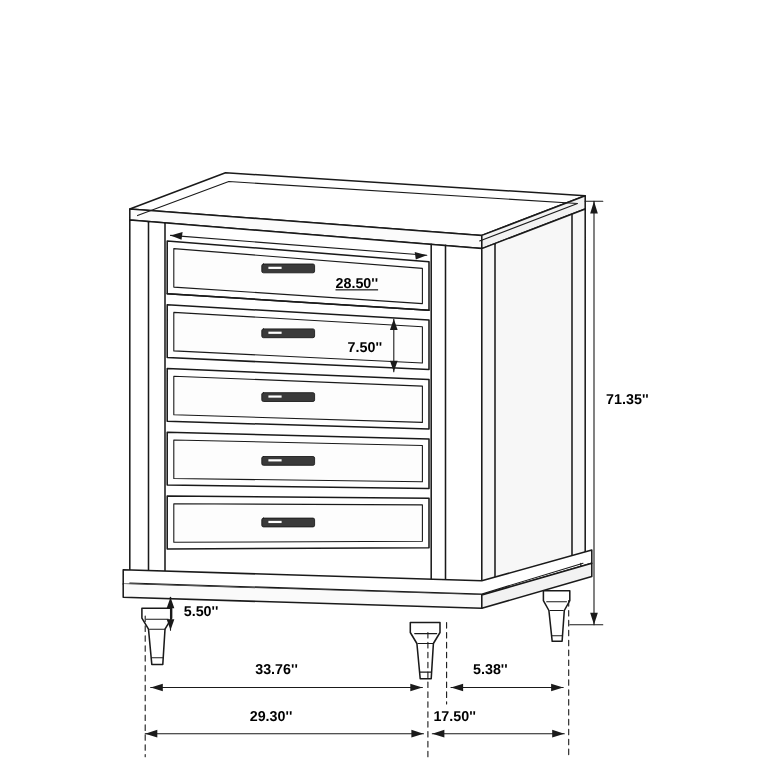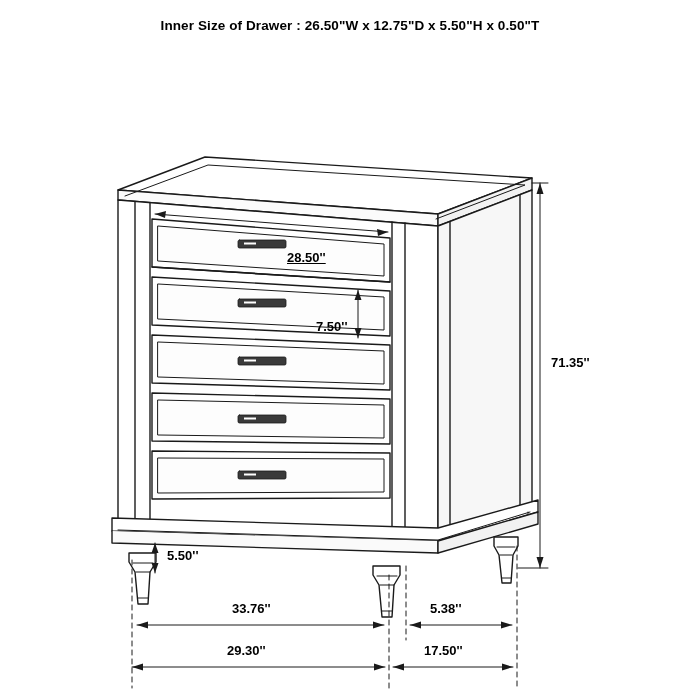--- a/index.html
+++ b/index.html
@@ -42,21 +42,20 @@
     font-size: 13px;
     font-weight: bold;
     white-space: nowrap;
   }
 </style>
 </head>
 <body>
 
 <div id="stage">
 
-  <div class="title">Inner Size of Drawer : 26.50"W x 12.75"D x 5.50"H x 0.50"T</div>
 
   <svg class="diagram" viewBox="0 0 700 700">
     <g fill="none" stroke="#1a1a1a" stroke-width="1.4" stroke-linejoin="round" stroke-linecap="round">
 
       <g>
         <path d="M118,190 L205,157 L532,178 L438,214 Z" fill="#ffffff"></path>
         <path d="M118,190 L118,200 L438,226 L438,214 Z" fill="#fbfbfb"></path>
         <path d="M438,214 L532,178 L532,190 L438,226 Z" fill="#f2f2f2"></path>
         <path d="M125,196 L208,165 L525,185 L436,219" fill="none" stroke-width="1"></path>
       </g>
@@ -207,29 +206,29 @@
         <g>
           <line x1="393" y1="667" x2="513" y2="667"></line>
           <path d="M393,667 L404,663.5 L404,670.5 Z" fill="#1a1a1a" stroke="none"></path>
           <path d="M513,667 L502,663.5 L502,670.5 Z" fill="#1a1a1a" stroke="none"></path>
         </g>
 
       </g>
     </g>
   </svg>
 
-  <div class="dimlabel" style="left:287px; top:250px;text-decoration:underline;">28.50''</div>
-
-  <div class="dimlabel" style="left:316px; top:319px;">7.50''</div>
+  <div class="dimlabel" style="left:305px; top:250px;text-decoration:underline;">28.50''</div>
+
+  <div class="dimlabel" style="left:316px; top:308px;">7.50''</div>
 
   <div class="dimlabel" style="left:551px; top:355px;">71.35''</div>
 
   <div class="dimlabel" style="left:167px; top:548px;">5.50''</div>
 
   <div class="dimlabel" style="left:232px; top:601px;">33.76''</div>
 
   <div class="dimlabel" style="left:430px; top:601px;">5.38''</div>
 
   <div class="dimlabel" style="left:227px; top:643px;">29.30''</div>
 
-  <div class="dimlabel" style="left:424px; top:643px;">17.50''</div>
+  <div class="dimlabel" style="left:394px; top:643px;">17.50''</div>
 
 </div>
 
 </body></html>

